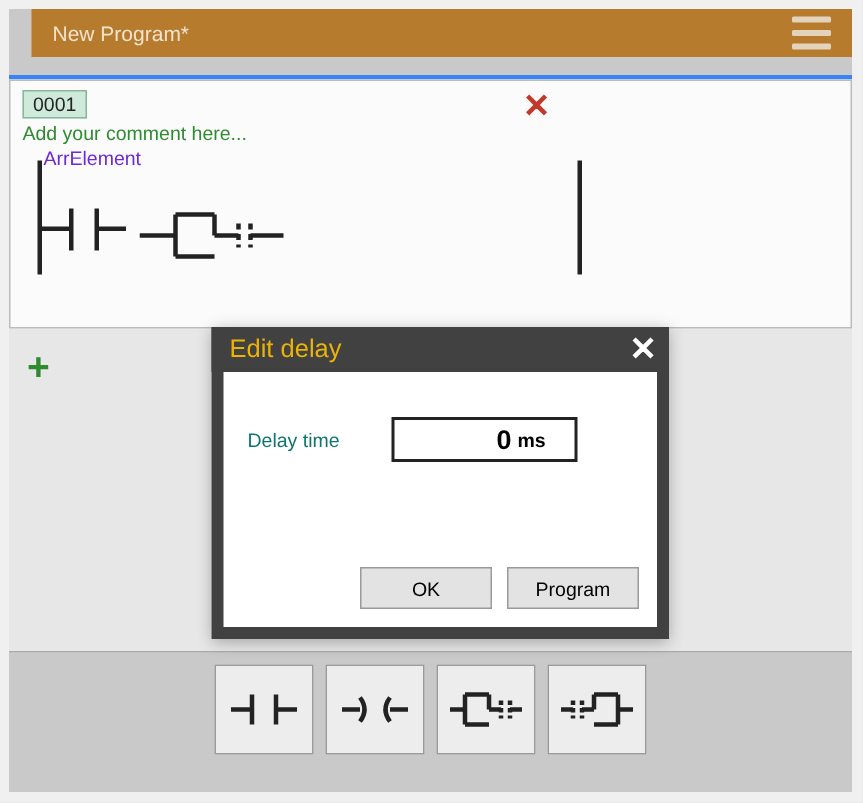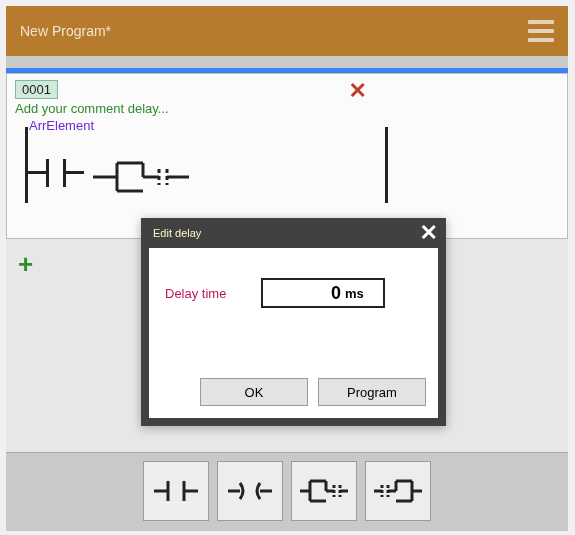--- a/index.html
+++ b/index.html
@@ -11,46 +11,47 @@
       overflow: hidden;
       position: relative;
     }
     .app {
       position: absolute;
       left: 6px; top: 6px;
       width: 562px; height: 522px;
       background: #c9c9c9;
     }
     .titlebar {
-      height: 50px;
+      height: 32px;
       background: #b77b2e;
       display: flex;
       align-items: center;
       justify-content: space-between;
       padding: 0 14px;
+      margin-left: 15px;
     }
     .titlebar-title {
       color: #f3e3cf;
       font-size: 14px;
     }
     .ham {
       width: 26px; height: 22px;
       display: flex; flex-direction: column;
       justify-content: space-between;
       cursor: pointer;
     }
     .ham span {
       display: block; height: 4px;
       background: #e4d3bb; width: 100%;
       border-radius: 1px;
     }
     .rung-area {
       margin-top: 12px;
       background: #e7e7e7;
-      border-top: 5px solid #3b82f6;
+      border-top: 3px solid #3b82f6;
       border-bottom: 1px solid #aaa;
       position: relative;
       height: 385px;
     }
     .rung {
       background: #fbfbfb;
       border: 1px solid #bbb;
       margin-bottom: 4px;
       padding: 6px 8px 10px 8px;
       position: relative;
@@ -157,34 +158,34 @@
       box-shadow: 0 2px 10px rgba(0,0,0,0.3);
     }
     .dlg-head {
       background: #414141;
       height: 30px;
       margin: -8px -8px 0 -8px;
       padding: 0 8px 0 12px;
       display: flex; align-items: center; justify-content: space-between;
     }
     .dlg-title {
-      color: #fef9c3; font-size: 11px;
+      color: #eab308; font-size: 17px;
     }
     .dlg-close {
       color: #fff; font-size: 22px; cursor: pointer;
       font-weight: bold;
     }
     .dlg-body {
       padding: 30px 16px 12px 16px;
       height: 120px;
     }
     .fld {
       display: flex; align-items: center; gap: 12px;
     }
-    .fld-label { font-size: 13px; color: #be185d; width: 84px; }
+    .fld-label { font-size: 13px; color: #0f766e; width: 84px; }
     .fld-input {
       display: flex; align-items: center;
       border: 2px solid #222;
       height: 30px;
       width: 124px;
       padding: 0 6px;
     }
     .fld-input input {
       border: none; outline: none;
       text-align: right;
@@ -192,21 +193,21 @@
       width: 72px;
       background: transparent;
     }
     .fld-unit { font-size: 13px; margin-left: 4px; font-weight: bold; }
     .dlg-foot {
       display: flex; gap: 10px;
       justify-content: flex-end;
       padding: 10px 12px 12px 12px;
     }
     .btn {
-      width: 108px; height: 28px;
+      width: 88px; height: 28px;
       border: 1px solid #9a9a9a;
       background: #e3e3e3;
       font-size: 13px;
       cursor: pointer;
     }
   </style>
 </head>
 <body>
 
 <div class="app">
@@ -217,21 +218,21 @@
       <span></span>
         <span></span>
         <span></span>
     </div>
   </div>
 
   <div class="rung-area">
     <div class="rung">
       <span class="rung-num">0001</span>
       <span class="rung-close">✕</span>
-      <div class="rung-comment">Add your comment delay...</div>
+      <div class="rung-comment">Add your comment here...</div>
       <div class="elem-label">ArrElement</div>
       <div class="ladder-row">
         <div class="left-rail"></div>
         <div class="contact-no">
           <span class="bar-l"></span>
             <span class="bar-r"></span>
         </div>
         <div class="sfc-elem">
           <svg width="110" height="40" viewBox="0 0 110 40">
             <g stroke="#222" stroke-width="3" fill="none">

